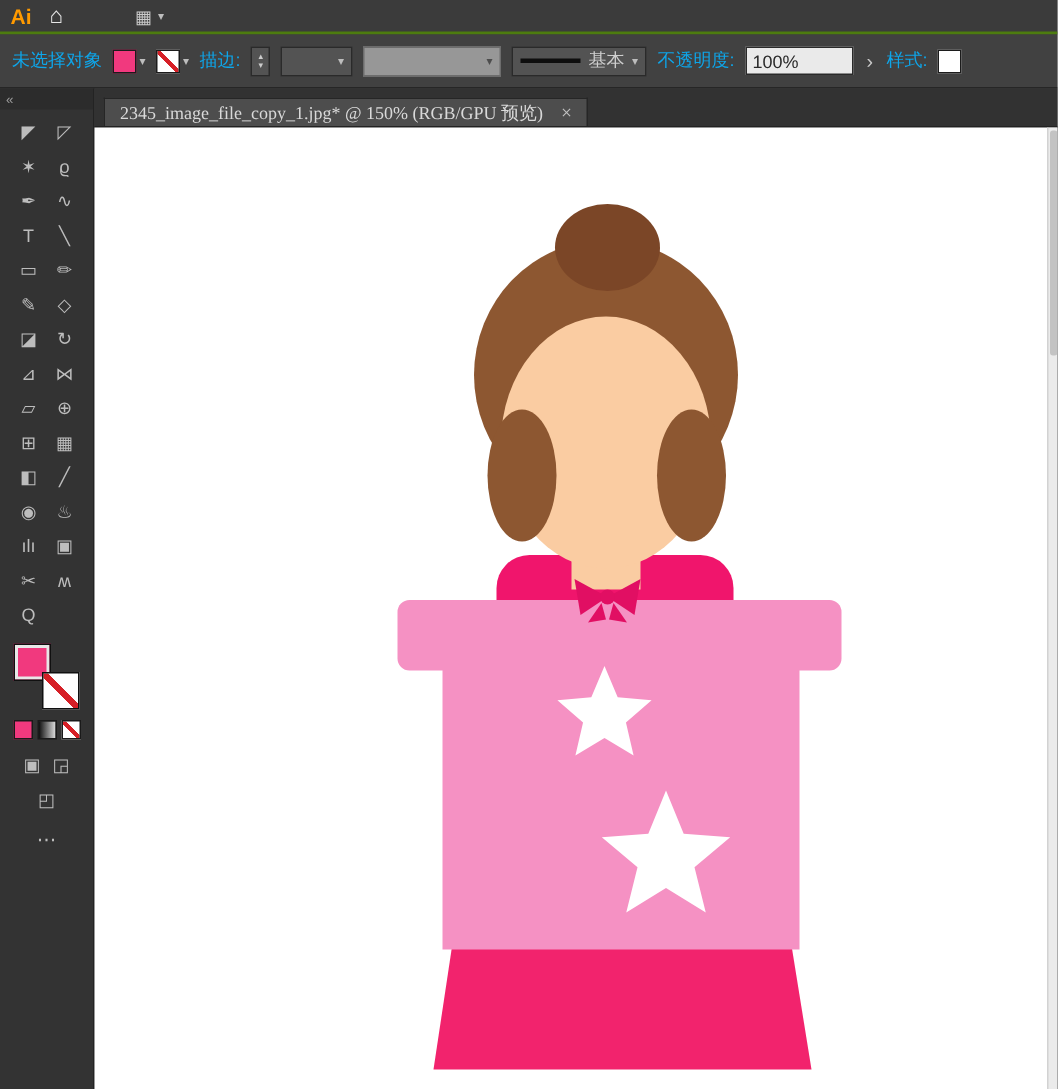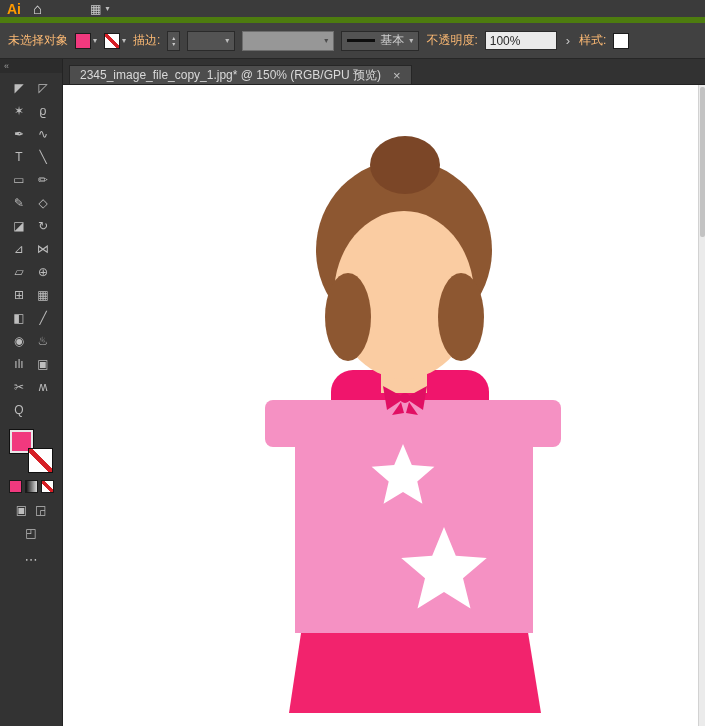--- a/index.html
+++ b/index.html
@@ -6,57 +6,57 @@
   html,body { margin:0; padding:0; }
   body {
     width:705px; height:726px; overflow:hidden;
     font-family:"Liberation Sans","DejaVu Sans",sans-serif;
     font-size:12px; user-select:none; background:#3a3a3a;
   }
   .app { width:705px; height:726px; display:flex; flex-direction:column; }
 
   
   .menubar {
-    flex:0 0 23px; height:23px; background:#3b3b3b; border-bottom:6px solid #4d7c0f;
+    flex:0 0 23px; height:23px; background:#3b3b3b; border-bottom:2px solid #4d7c0f;
     display:flex; align-items:center; padding:0 7px; color:#d6d6d6;
   }
   .logo { color:#ff9a00; font-weight:bold; font-size:14px; margin-right:12px; }
   .home-ic { color:#e6e6e6; font-size:15px; margin-right:14px; line-height:1; }
   .menus { display:flex; gap:15px; }
   .menu { cursor:default; white-space:nowrap; }
   .ws { margin-left:34px; display:flex; align-items:center; gap:4px; color:#c9c9c9; }
   .ws .grid { font-size:12px; }
   .chev { font-size:8px; color:#bdbdbd; line-height:1; }
 
   
   .controlbar {
     flex:0 0 36px; height:36px; background:#414141; border-bottom:1px solid #262626;
     display:flex; align-items:center; gap:7px; padding:0 8px; color:#cfcfcf;
     overflow:hidden; white-space:nowrap;
   }
-  .lbl { color:#fdba74; }
+  .lbl { color:#0ea5e9; }
   .swatch { width:16px; height:16px; border:1px solid #1c1c1c; display:inline-block; }
   .swatch-combo { display:inline-flex; align-items:center; gap:2px; }
   .none-sw {
     background:#fff;
     background-image:linear-gradient(45deg, transparent 42%, #d61f26 42%, #d61f26 58%, transparent 58%);
   }
   .stepper {
     width:13px; height:20px; background:#535353; border:1px solid #2a2a2a;
     display:inline-flex; flex-direction:column; align-items:center; justify-content:center;
     font-size:6px; line-height:6px; color:#ccc;
   }
   .dd {
     height:20px; background:#535353; border:1px solid #2a2a2a;
     display:inline-flex; align-items:center; gap:5px; padding:0 5px;
   }
   .dd.small { width:48px; justify-content:flex-end; }
   .dd.disabled { width:92px; background:#979797; border-color:#6d6d6d; justify-content:flex-end; }
   .dd.disabled .chev { color:#4d4d4d; }
-  .dd.styleline { width:78px; }
+  .dd.styleline { width:90px; }
   .lineprev { width:44px; height:3px; background:#0e0e0e; }
   .numinput {
     width:72px; height:19px; background:#eaeaea; color:#2a2a2a; border:1px solid #2a2a2a;
     display:inline-flex; align-items:center; padding:0 4px;
   }
   .expand-ic { color:#c9c9c9; font-size:13px; margin:0 2px; }
   .style-sw { background:#ffffff; }
 
   
   .main { flex:1; display:flex; min-height:0; }
@@ -82,21 +82,21 @@
   .sw.n { background:#fff;
     background-image:linear-gradient(45deg, transparent 40%, #d61f26 40%, #d61f26 60%, transparent 60%); }
   .modes { display:flex; gap:8px; margin-top:10px; color:#bdbdbd; font-size:12px; }
   .screenmode { margin-top:9px; color:#bdbdbd; font-size:12px; }
   .moredots { margin-top:12px; color:#bdbdbd; font-size:13px; }
 
   .doc { flex:1; display:flex; flex-direction:column; min-width:0; background:#383838; }
   .tabbar { flex:0 0 26px; height:26px; background:#323232; border-bottom:1px solid #222;
     display:flex; align-items:flex-end; padding-left:6px; }
   .tab { height:19px; background:#4d4d4d; color:#d9d9d9; display:flex; align-items:center;
-    gap:12px; padding:0 10px; border:1px solid #262626; border-bottom:none; }
+    gap:12px; padding:0 10px; border:1px solid #262626; border-bottom:none;font-family:Liberation Serif, serif; }
   .tab-title { white-space:nowrap; }
   .tab-close { color:#c2c2c2; font-size:13px; cursor:default; }
 
   .canvas { flex:1; background:#ffffff; position:relative; overflow:hidden; }
   .canvas svg { position:absolute; left:0; top:0; display:block; }
   .vscroll { position:absolute; right:0; top:0; width:7px; height:100%;
     background:#ebebeb; border-left:1px solid #d2d2d2; }
   .vthumb { position:absolute; top:2px; left:1px; width:5px; height:150px;
     background:#c3c3c3; border-radius:2px; }
 </style>

